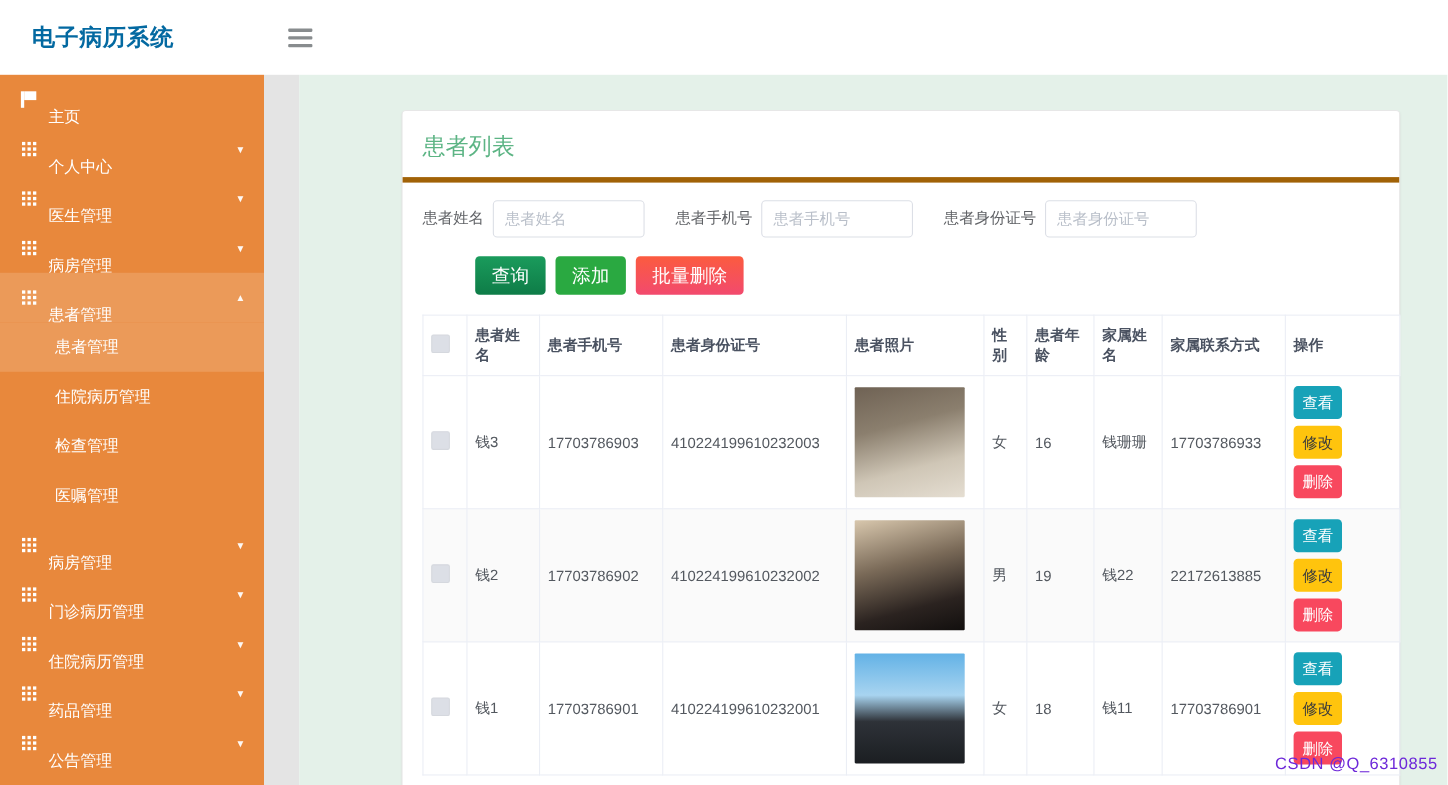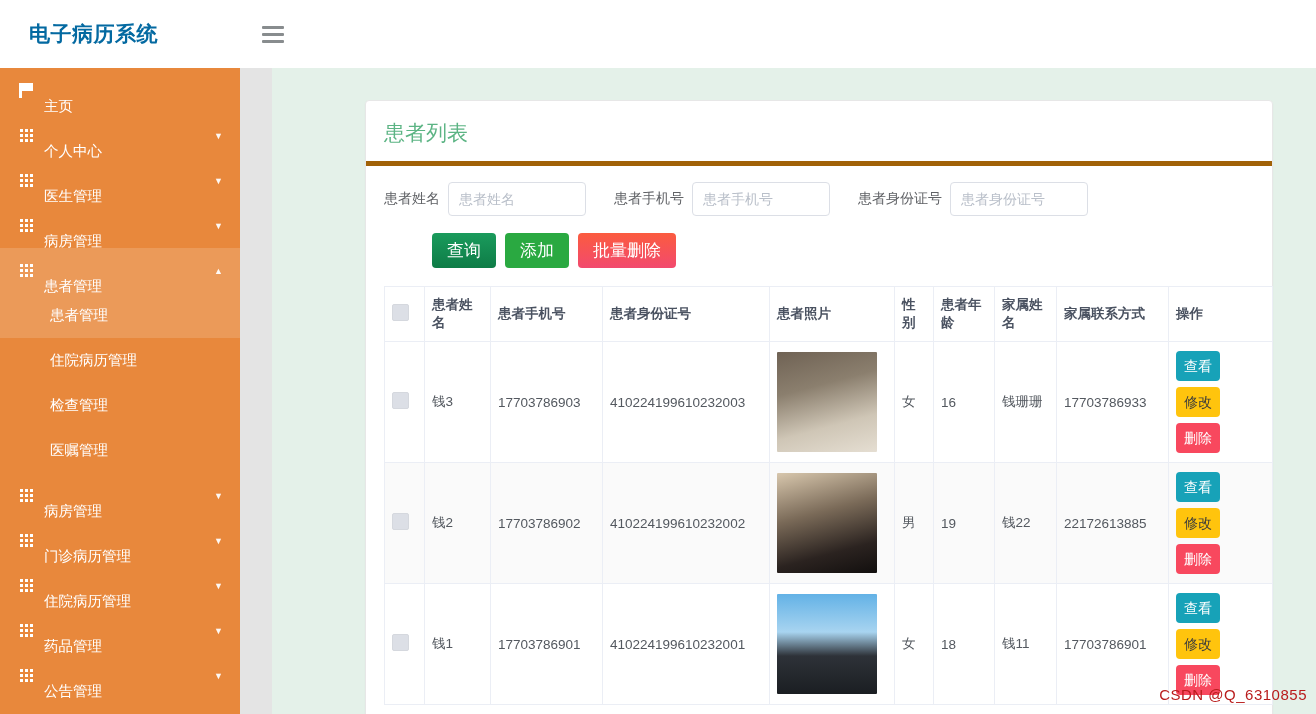--- a/index.html
+++ b/index.html
@@ -168,21 +168,21 @@
   col.c-pic  { width: 125px; }
   col.c-sex  { width: 39px; }
   col.c-age  { width: 61px; }
   col.c-fam  { width: 62px; }
   col.c-ftel { width: 112px; }
   col.c-op   { width: 104px; }
 
   
   .watermark {
     position: absolute; right: 9px; bottom: 11px;
-    font-size: 15px; color: #b91c1c;
+    font-size: 15px; color: #6d28d9;
     letter-spacing: .5px;
     pointer-events: none;
     font-family: "Liberation Sans", "DejaVu Sans", sans-serif;
   }
 
   
   .ph1 { background: linear-gradient(165deg,#6f6254 0%,#8b7f6e 35%,#cfc6b6 70%,#e5ded2 100%); }
   .ph2 { background: linear-gradient(165deg,#d8c7ad 0%,#7a6a58 40%,#2b2320 75%,#120f0e 100%); }
   .ph3 { background: linear-gradient(180deg,#63b2e6 0%,#a8d4f0 38%,#2e3238 62%,#1b1e22 100%); }
 </style>

